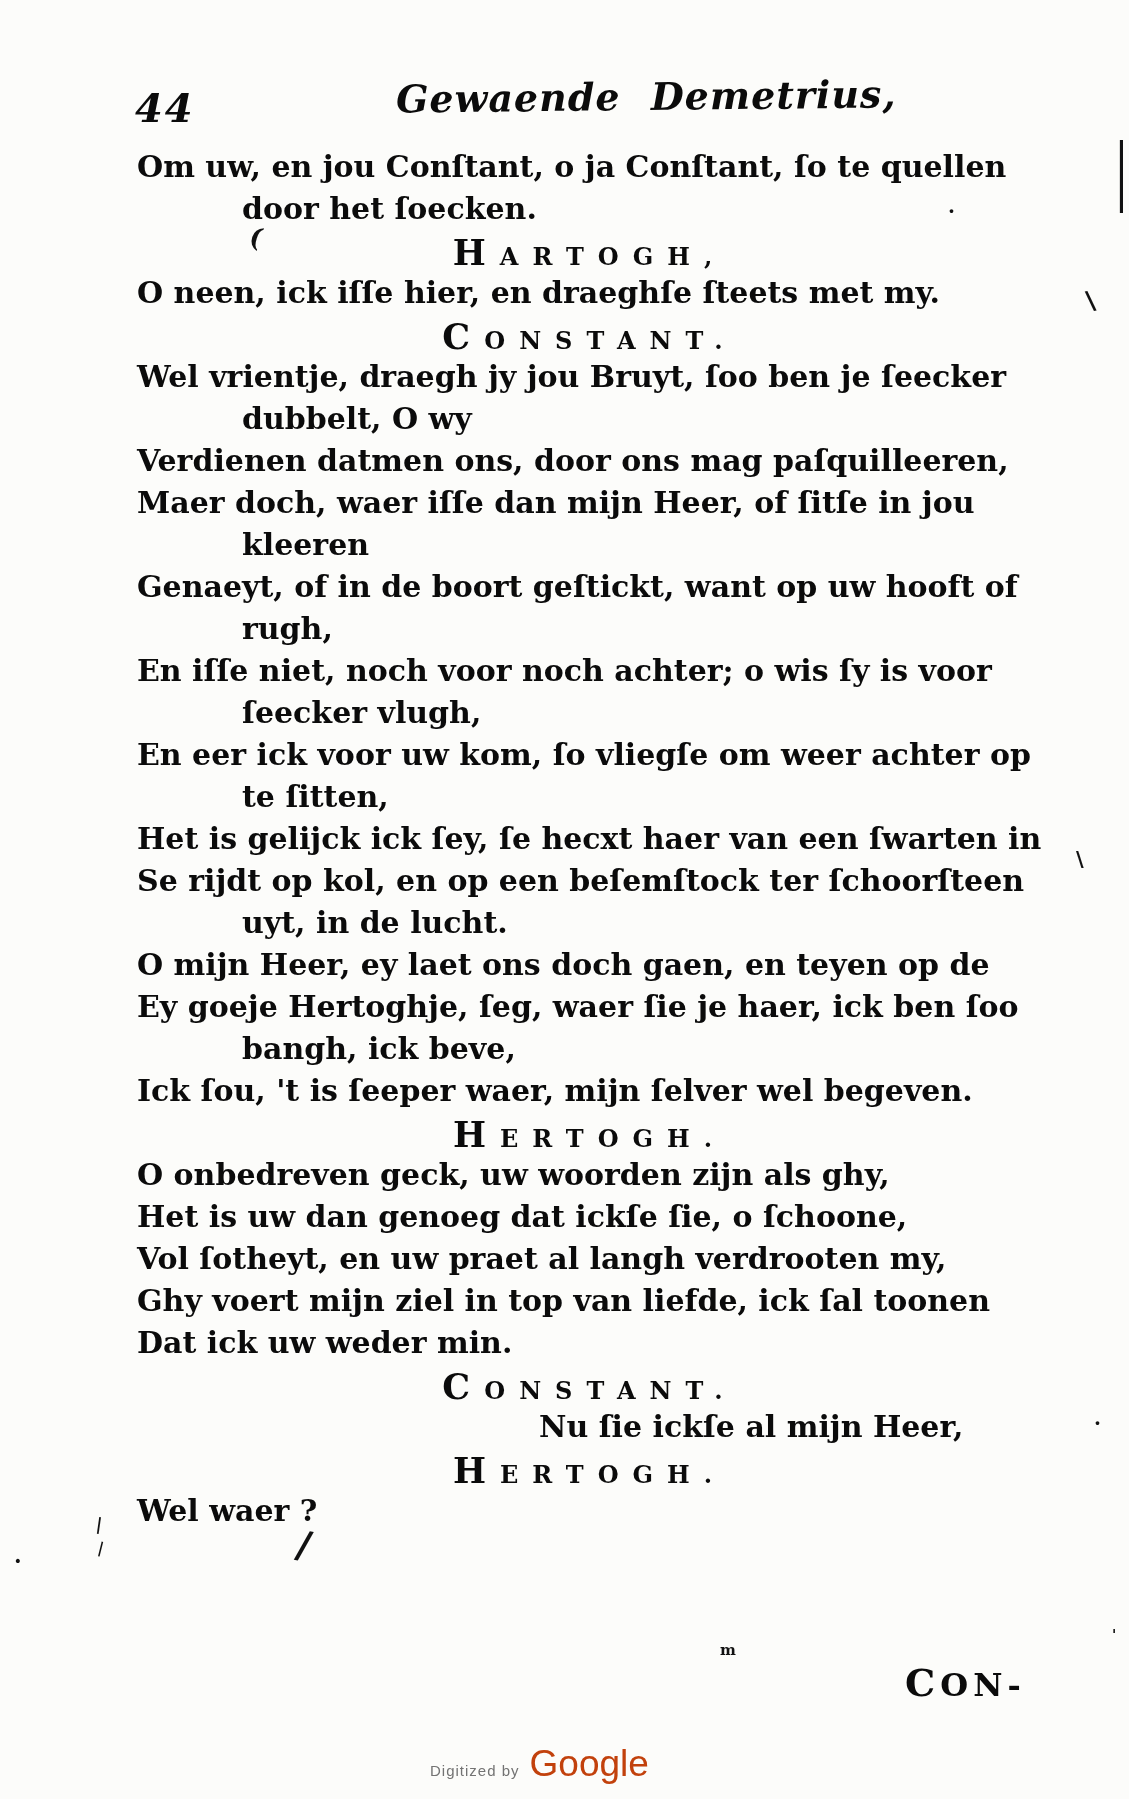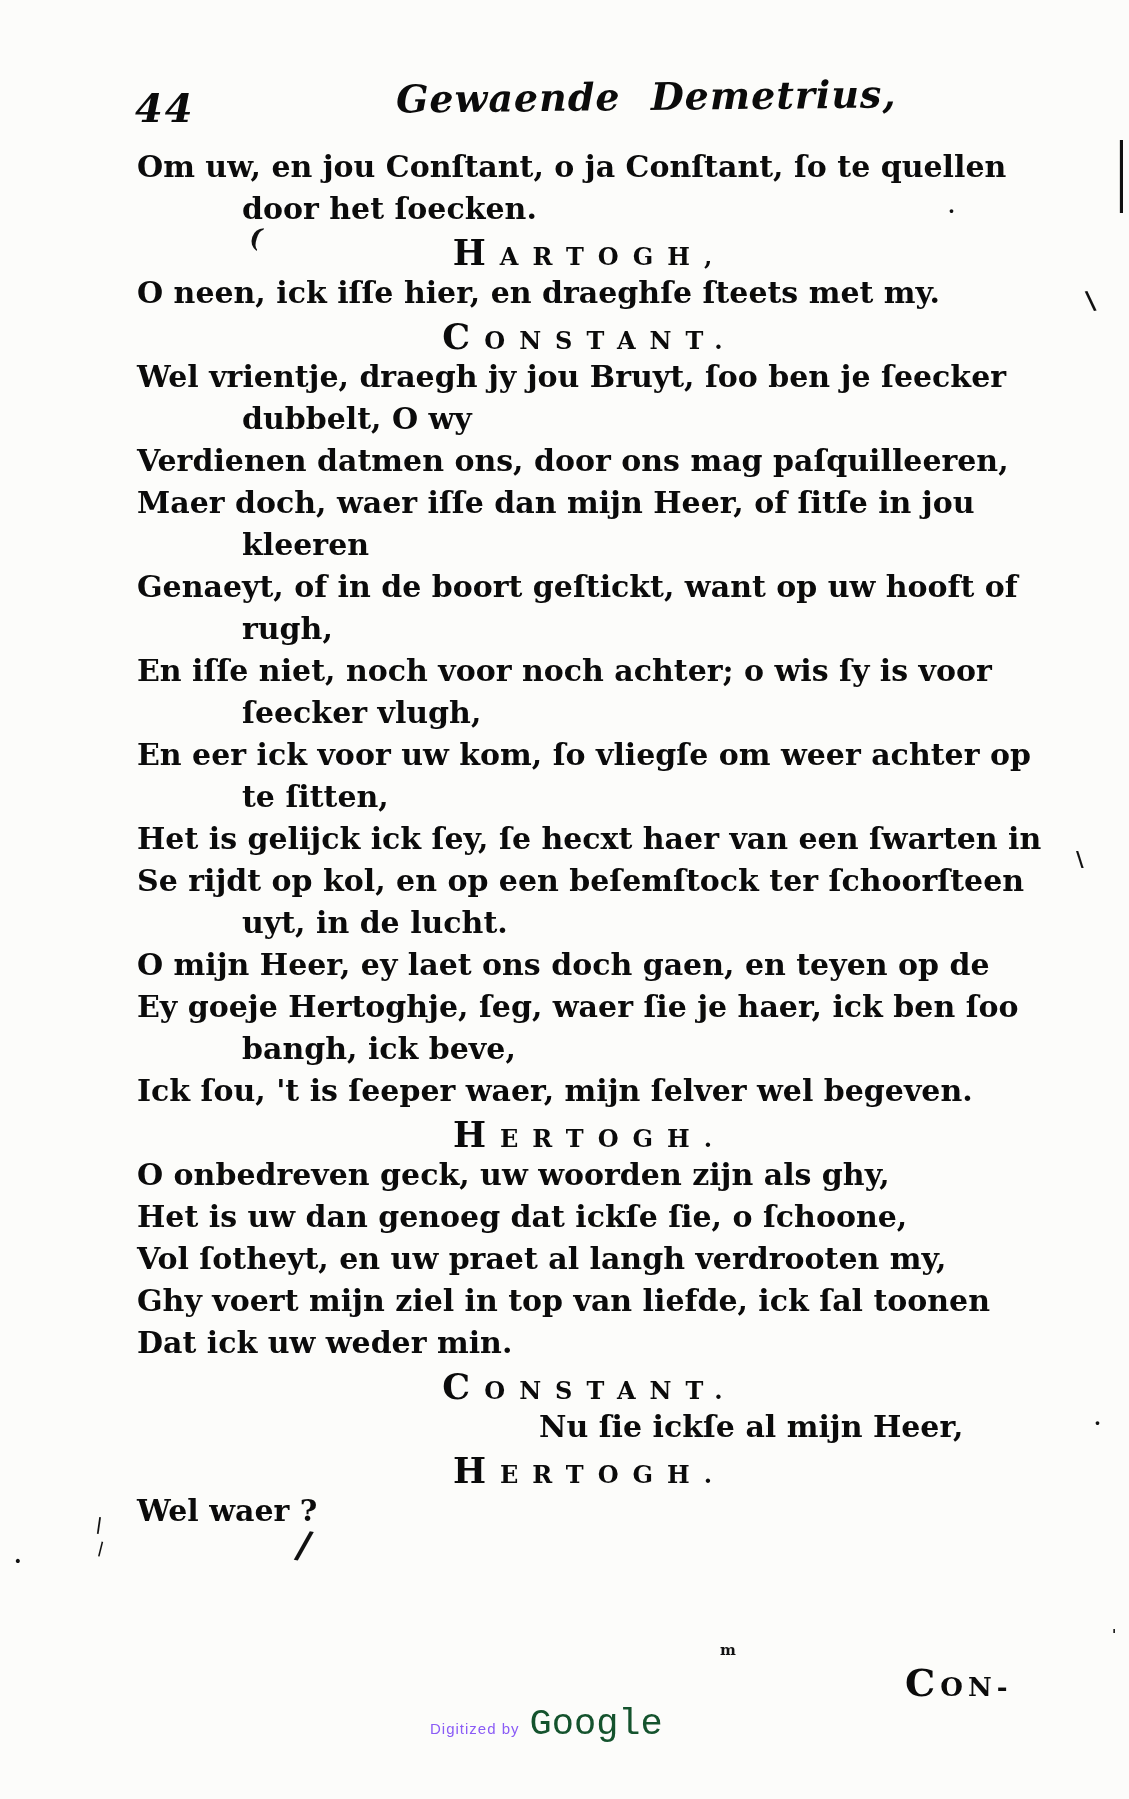--- a/index.html
+++ b/index.html
@@ -32,36 +32,36 @@
   .line.cont{padding-left:105px;}
   .line.right{padding-left:402px;}
   .line.speaker{
     text-align:center;font-size:24px;letter-spacing:14px;
     padding-top:2px;height:40px;
   }
   .line.speaker::first-letter{font-size:35px;letter-spacing:14px;}
 
   .catchword{
     position:absolute;left:905px;top:1660px;
-    font-size:26px;font-weight:bold;letter-spacing:5px;
+    font-size:32px;font-weight:bold;letter-spacing:5px;
   }
   .catchword::first-letter{font-size:38px;}
 
   .watermark{
     position:absolute;left:430px;top:1703px;
     display:flex;align-items:baseline;gap:10px;
     user-select:none;
   }
   .watermark .wm-prefix{
     font-family:"Liberation Sans", sans-serif;
-    font-size:15px;color:#8b5cf6;letter-spacing:1px;
+    font-size:15px;color:#737373;letter-spacing:1px;
   }
   .watermark .wm-brand{
-    font-family:Liberation Mono, monospace;
-    font-size:37px;color:#14532d;letter-spacing:0px;font-weight:normal;
+    font-family:Liberation Sans, sans-serif;
+    font-size:37px;color:#c2410c;letter-spacing:0px;font-weight:normal;margin-top:40px;
   }
 
   
   .art{position:absolute;font-weight:bold;color:#111;line-height:1;}
   .art-slash{left:297px;top:1526px;font-size:38px;transform:rotate(12deg);}
   .art-stroke1{left:96px;top:1516px;font-size:17px;transform:rotate(8deg);}
   .art-stroke2{left:98px;top:1541px;font-size:15px;transform:rotate(14deg);}
   .art-dot1{left:14px;top:1544px;font-size:22px;}
   .art-dot2{left:948px;top:196px;font-size:20px;}
   .art-curl{left:250px;top:224px;font-size:26px;transform:rotate(18deg);}

